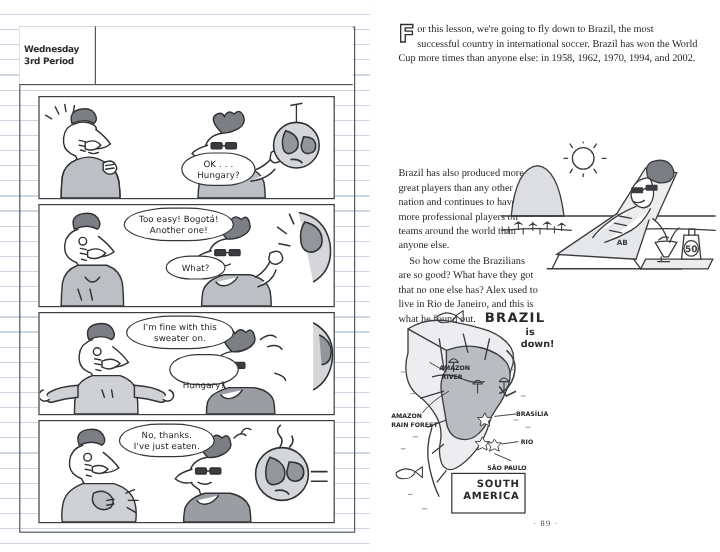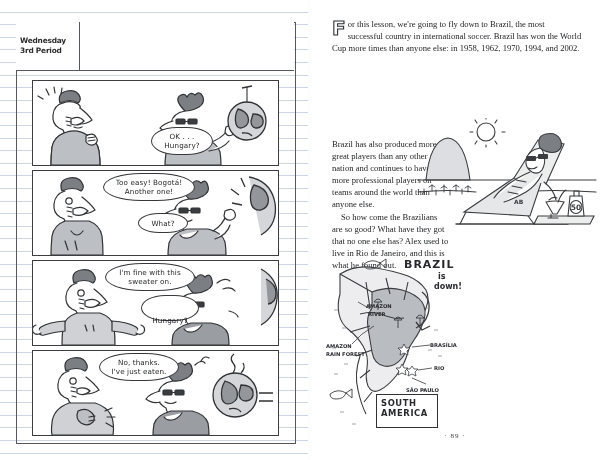--- a/index.html
+++ b/index.html
@@ -108,21 +108,21 @@
     position:absolute;font-family:"DejaVu Sans",sans-serif;
     font-size:11px;font-weight:700;letter-spacing:1px;color:#27292c;
   }
   .ishuge{
     position:absolute;font-family:"DejaVu Sans",sans-serif;
     font-size:8px;font-weight:700;color:#27292c;line-height:9px;
   }
   .sabox{
     position:absolute;border:1.3px solid #303235;background:#fff;
     font-family:"DejaVu Sans",sans-serif;font-size:8.4px;font-weight:700;
-    color:#27292c;text-align:left;line-height:10px;padding:3px 4px;
+    color:#27292c;text-align:right;line-height:10px;padding:3px 4px;
     letter-spacing:.6px;box-sizing:border-box;
   }
   svg{display:block;overflow:visible;}
 </style>
 </head>
 <body>
 
 <div class="spread">
 
   <div class="left-page">

